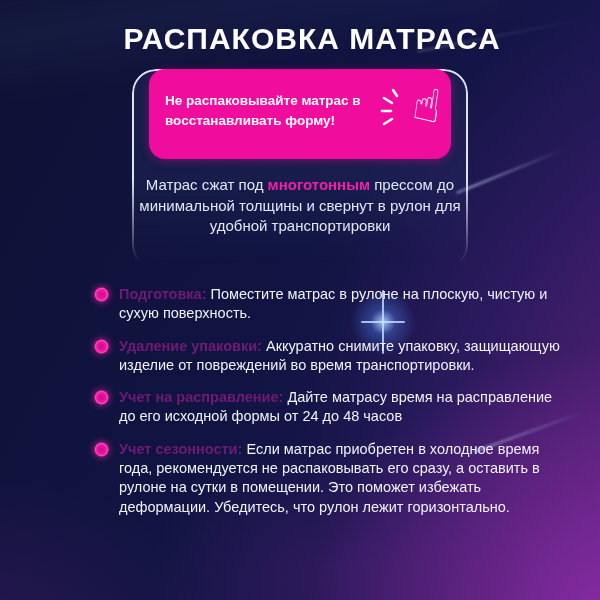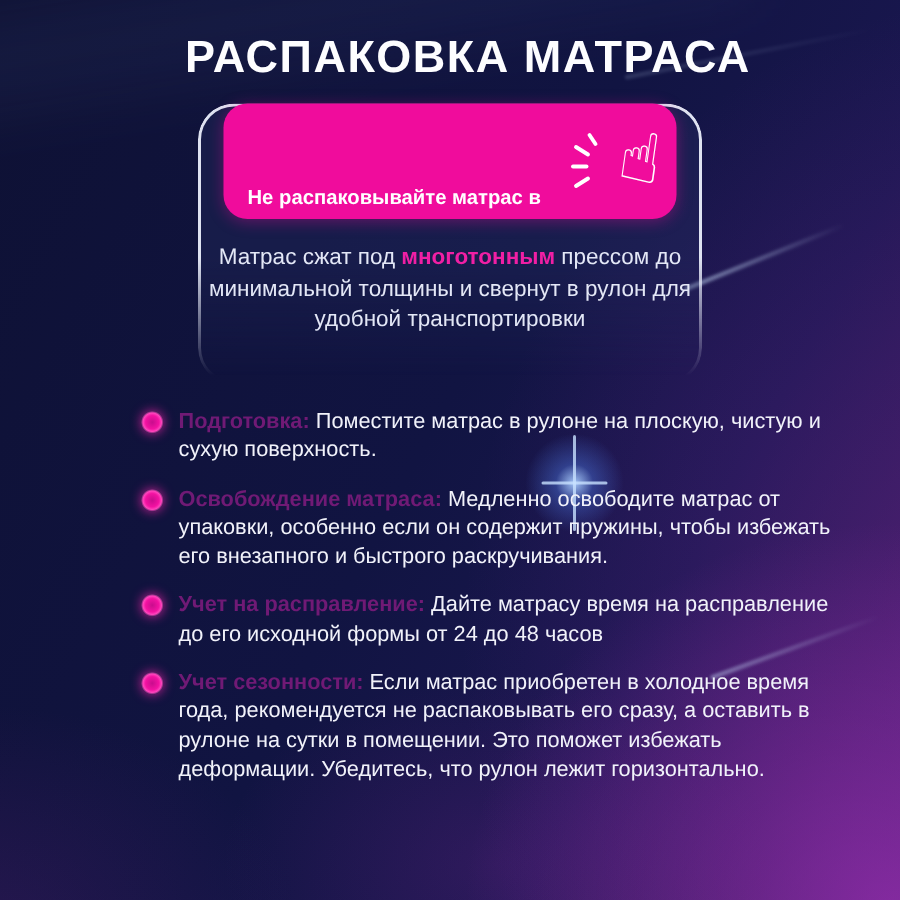--- a/index.html
+++ b/index.html
@@ -65,23 +65,23 @@
     -webkit-mask: linear-gradient(to bottom, #000 55%, transparent 97%);
     mask: linear-gradient(to bottom, #000 55%, transparent 97%);
   }
   .card-content { position: relative; z-index: 1; }
 
   .warn-box {
     width: 278px;
     margin: 13px auto 9px auto;
     background: #f00c9c;
     border-radius: 16px;
-    padding: 11px 8px 4px 16px;
+    padding: 11px 8px 17px 16px;
     display: flex;
-    align-items: flex-end;
+    align-items: center;
     box-shadow: 0 2px 10px rgba(240,12,156,.35);
   }
   .warn-text {
     color: #ffffff;
     font-size: 13.5px;
     font-weight: bold;
     line-height: 1.5;
     flex: 1;
   }
   .warn-text span { display: block; white-space: nowrap; }
@@ -147,20 +147,21 @@
 <div class="bg-deco flare"></div>
 
 <div class="page-title">РАСПАКОВКА МАТРАСА</div>
 
 <div class="card">
   <div class="card-frame"></div>
   <div class="card-content">
     <div class="warn-box">
       <div class="warn-text">
         <span>Не распаковывайте матрас в</span>
+        <span>восстанавливать форму!</span>
       </div>
       <div class="hand-wrap">
         <svg class="hand-rays" width="22" height="54" viewBox="0 0 22 54">
           <g stroke="#ffffff" stroke-width="2.6" stroke-linecap="round" fill="none">
             <line x1="3" y1="27" x2="12" y2="27"></line>
             <line x1="5" y1="14" x2="13" y2="19"></line>
             <line x1="5" y1="40" x2="13" y2="35"></line>
             <line x1="14" y1="6" x2="18" y2="12"></line>
           </g>
         </svg>
@@ -173,21 +174,21 @@
   </div>
 </div>
 
 <ul class="steps">
   <li class="step">
     <span class="dot"></span>
     <span class="step-text"><span class="step-label">Подготовка:</span> <span>Поместите матрас в рулоне на плоскую, чистую и сухую поверхность.</span></span>
   </li>
   <li class="step">
     <span class="dot"></span>
-    <span class="step-text"><span class="step-label">Освобождение матраса:</span> <span>Медленно освободите матрас от упаковки, особенно если он содержит пружины, чтобы избежать его внезапного и быстрого раскручивания.</span></span>
+    <span class="step-text"><span class="step-label">Удаление упаковки:</span> <span>Аккуратно снимите упаковку, защищающую изделие от повреждений во время транспортировки.</span></span>
   </li>
   <li class="step">
     <span class="dot"></span>
     <span class="step-text"><span class="step-label">Учет на расправление:</span> <span>Дайте матрасу время на расправление до его исходной формы от 24 до 48 часов</span></span>
   </li>
   <li class="step">
     <span class="dot"></span>
     <span class="step-text"><span class="step-label">Учет сезонности:</span> <span>Если матрас приобретен в холодное время года, рекомендуется не распаковывать его сразу, а оставить в рулоне на сутки в помещении. Это поможет избежать деформации. Убедитесь, что рулон лежит горизонтально.</span></span>
   </li>
 </ul>

